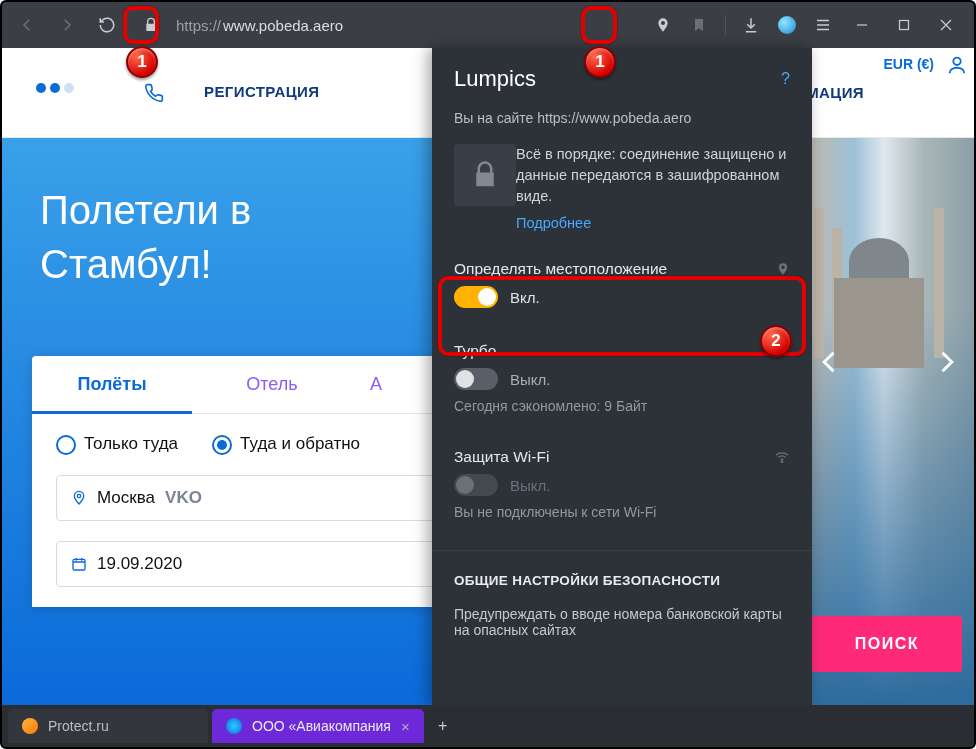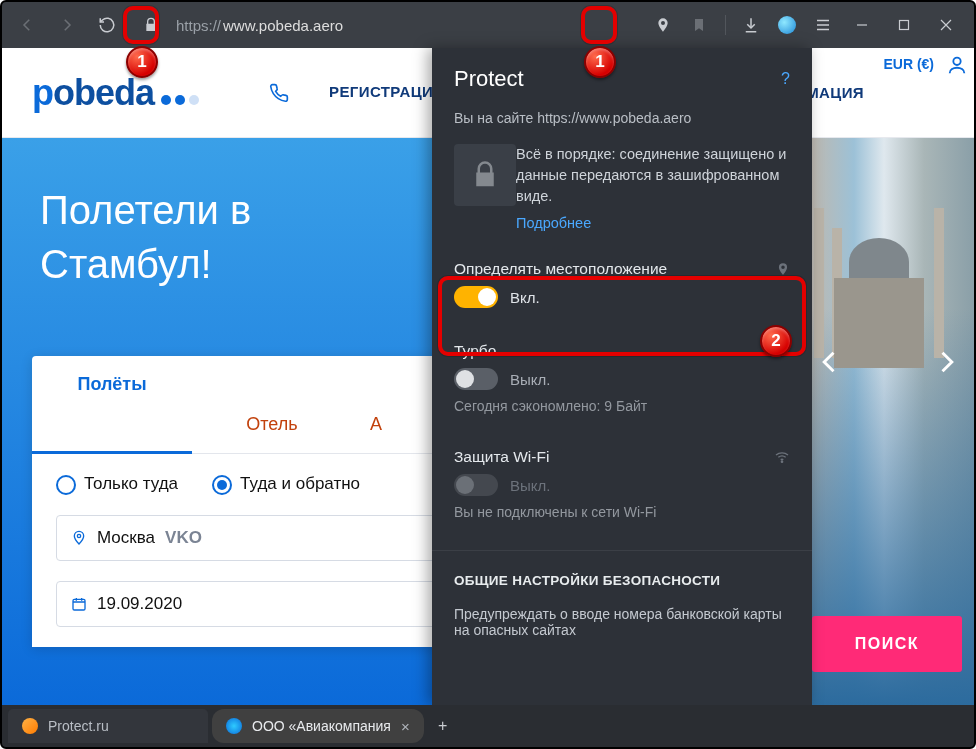--- a/index.html
+++ b/index.html
@@ -13,21 +13,21 @@
   .addr { display:flex; align-items:center; color:#ddd; font-size:15px; gap:2px; padding-left:2px; flex:1; }
   .addr .faded { color:#9aa0a7; }
   .right-icons { display:flex; align-items:center; gap:2px; }
   .win-btn { width:40px; height:34px; display:flex; align-items:center; justify-content:center; color:#c9ccd1; }
   .avatar-dot { width:18px; height:18px; border-radius:50%; background: radial-gradient(circle at 35% 35%, #8fe8ff, #1e88d6); }
 
   
   .tabstrip { position:absolute; left:2px; right:2px; bottom:2px; height:42px; background:#2a2d32; display:flex; align-items:center; padding:0 6px; gap:4px; }
   .tab { height:34px; border-radius:5px 5px 0 0; display:flex; align-items:center; padding:0 14px; gap:10px; color:#d4d8de; font-size:14px; min-width:200px; }
   .tab.inactive { background:#33363c; color:#b9bec5; }
-  .tab.active-tab { background:#404040; color:#e8eaed;border-radius:12px; }
+  .tab.active-tab { background:#6d28d9; color:#e8eaed; }
   .favicon { width:16px; height:16px; border-radius:50%; }
   .fav-orange{background:linear-gradient(135deg,#ffb347,#ff7b00);}
   .fav-blue{background:radial-gradient(circle,#2ecbff,#0b6bd9);}
   .tab-close { color:#b0b5bc; font-size:15px; margin-left:auto; }
   .newtab { width:30px;height:30px;display:flex;align-items:center;justify-content:center;color:#c9ccd1;border-radius:50%; }
 
   
   .page { position:absolute; left:2px; right:2px; top:48px; bottom:44px; background:#fff; overflow:hidden; }
   .header-white { position:absolute; top:0; left:0; right:0; height:90px; background:#fff; border-bottom:1px solid #e7e9ee; display:flex; align-items:center; padding:0 30px; }
   .brand { display:flex; align-items:flex-end; gap:3px; }
@@ -56,21 +56,21 @@
   .carousel-arrow{position:absolute; top:200px; width:48px;height:48px;display:flex;align-items:center;justify-content:center;color:#fff;font-size:30px;}
   .ca-left{right:120px;}
   .ca-left::before,.ca-right::before{content:'';}
 
   .hero-title { position:absolute; top:45px; left:38px; color:#fff; font-size:40px; font-weight:400; line-height:1.35; }
 
   .search-card { position:absolute; top:218px; left:30px; width:640px; background:#fff; border-radius:4px 4px 0 0; box-shadow:0 2px 12px rgba(0,0,0,.15); }
   .sc-tabs { display:flex; border-bottom:1px solid #e3e6ec; }
   .sc-tab { flex:0 0 160px; text-align:center; padding:18px 0; font-size:18px; color:#0b6ad9; font-weight:600; position:relative; }
   .sc-tab.act::after{content:'';position:absolute;left:0;right:0;bottom:-1px;height:3px;background:#0b6ad9;}
-  .sc-tab.inact { color:#c2410c; font-weight:400;margin-top:40px; }
+  .sc-tab.inact { color:#8b5cf6; font-weight:400; }
   .sc-body { padding:20px 24px; display:flex; flex-direction:column; gap:20px; }
   .trip-row { display:flex; gap:34px; align-items:center; color:#111; font-size:17px; }
   .radio { width:20px;height:20px;border:2px solid #0b6ad9;border-radius:50%;display:inline-flex;align-items:center;justify-content:center; margin-right:8px; vertical-align:middle; }
   .radio.on::after{content:'';width:10px;height:10px;border-radius:50%;background:#0b6ad9;}
   .loc-box { border:1px solid #d6dbe4; border-radius:4px; padding:12px 14px; display:flex; align-items:center; gap:10px; color:#111; font-size:17px; }
   .loc-code{color:#7b8494;font-weight:600;}
   .pin-sm{color:#0b6ad9;}
   .date-row { display:flex; gap:22px; }
   .date-box{ border:1px solid #d6dbe4;border-radius:4px;padding:12px 14px;display:flex;align-items:center;gap:10px;font-size:17px;color:#111; flex:1; }
   .cal-ico{color:#0b6ad9;}
@@ -194,21 +194,20 @@
         <svg width="12" height="12" viewBox="0 0 12 12" stroke="currentColor" stroke-width="1.2">
           <path d="M1 1l10 10M11 1L1 11"></path>
         </svg>
       </div>
   </div>
 </div>
 
 <div class="page">
   <div class="header-white">
     <div class="brand">
-      <span class="brand-text"><span class="brand-p">p</span><span class="brand-rest">obeda</span></span>
       <span class="brand-dots">
           <span></span>
           <span></span>
           <span></span>
         </span>
     </div>
     <div class="mainnav" style="margin-left:70px;">
       <span style="color:#0b6ad9;">
         <svg width="20" height="20" viewBox="0 0 24 24" fill="none" stroke="currentColor" stroke-width="2">
             <path d="M22 16.9v3a2 2 0 0 1-2.2 2 19.8 19.8 0 0 1-8.6-3.1 19.5 19.5 0 0 1-6-6A19.8 19.8 0 0 1 2.1 4.2 2 2 0 0 1 4.1 2h3a2 2 0 0 1 2 1.7c.12.96.33 1.9.63 2.8a2 2 0 0 1-.45 2.1L8 10a16 16 0 0 0 6 6l1.4-1.3a2 2 0 0 1 2.1-.45c.9.3 1.84.51 2.8.63A2 2 0 0 1 22 16.9z"></path>
@@ -289,21 +288,21 @@
         </div>
       </div>
     </div>
 
     <button class="search-btn">ПОИСК</button>
   </div>
 </div>
 
 <div class="popup">
   <div class="popup-head">
-    <span class="popup-title">Protect</span>
+    <span class="popup-title">Lumpics</span>
     <span class="popup-help">?</span>
   </div>
   <div class="site-info">Вы на сайте https://www.pobeda.aero</div>
 
   <div class="sec-row">
     <div class="lock-sq">
       <svg width="30" height="30" viewBox="0 0 24 24" fill="currentColor">
           <path d="M6 10V7a6 6 0 1 1 12 0v3h1v11H5V10h1zm2 0h8V7a4 4 0 1 0-8 0v3z"></path>
         </svg>
     </div>

